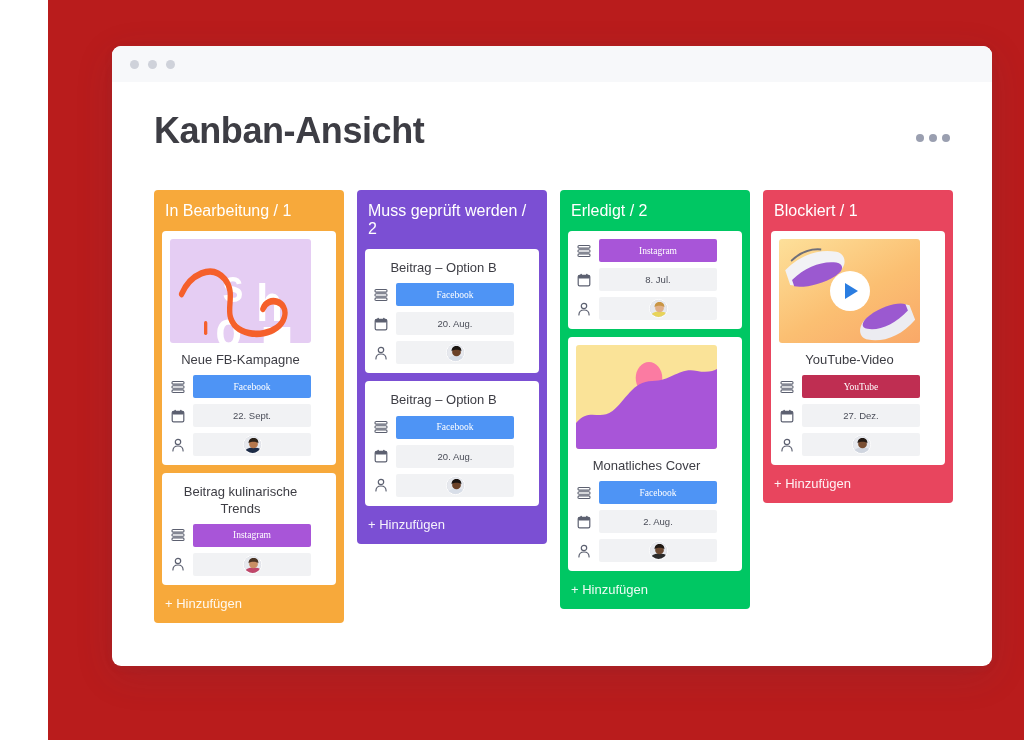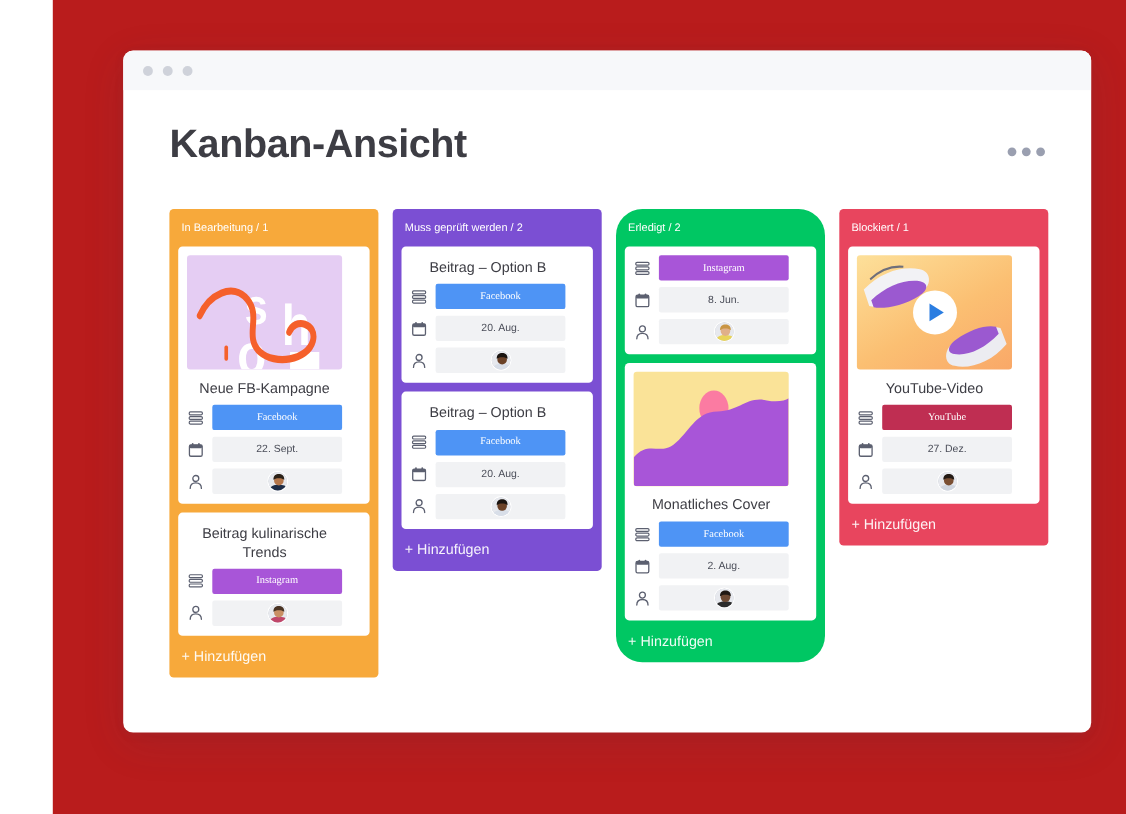--- a/index.html
+++ b/index.html
@@ -47,21 +47,21 @@
 
   
   .board { display: flex; gap: 13px; margin-top: 38px; align-items: flex-start; }
   .column {
     width: 190px;
     border-radius: 4px;
     padding: 0 8px 8px 8px;
     flex: 0 0 190px;
   }
   .col-head {
-    font-size: 10px;
+    font-size: 16px;
     color: #ffffff;
     padding: 12px 3px 11px 3px;
   }
   .card {
     background: #ffffff;
     border-radius: 4px;
     padding: 8px 25px 9px 8px;
     margin-bottom: 8px;
   }
   .card-thumb {
@@ -304,21 +304,21 @@
                       <rect width="20" height="20" fill="#e7e9ee"></rect>
                       <path d="M0 20 C0 14.5 4 12.2 10 12.2 C16 12.2 20 14.5 20 20 Z" fill="#d8dee8"></path>
                       <circle cx="10" cy="8.4" r="4.6" fill="#6b4228"></circle>
                       <path d="M4.8 7.6 C4.8 3.4 7.1 2 10 2 C12.9 2 15.2 3.4 15.2 7.6 C13.6 6.4 11.9 6 10 6 C8.1 6 6.4 6.4 4.8 7.6 Z" fill="#1a1410"></path>
                     </svg></span>
                 </span>
               </div>
             </div>
             <div class="add-link">+ Hinzufügen</div>
           </div>
-          <div class="column" style="background: rgb(0, 199, 99); border-radius: 24px;">
+          <div class="column" style="background: rgb(0, 199, 99);">
             <div class="col-head">Erledigt / 2</div>
             <div class="card">
               <div class="field">
                 <span class="f-icon">
                   <svg width="14" height="14" viewBox="0 0 14 14" aria-hidden="true">
                     <rect x="1" y="1.5" width="12" height="2.6" rx="1.1" fill="none" stroke="#5c6070" stroke-width="1.1"></rect>
                     <rect x="1" y="5.7" width="12" height="2.6" rx="1.1" fill="none" stroke="#5c6070" stroke-width="1.1"></rect>
                     <rect x="1" y="9.9" width="12" height="2.6" rx="1.1" fill="none" stroke="#5c6070" stroke-width="1.1"></rect>
                   </svg>
                 </span>
@@ -326,21 +326,21 @@
               </div>
               <div class="field">
                 <span class="f-icon">
                   <svg width="14" height="14" viewBox="0 0 14 14" aria-hidden="true">
                     <rect x="1.2" y="2.4" width="11.6" height="10.4" rx="1.4" fill="none" stroke="#5c6070" stroke-width="1.2"></rect>
                     <rect x="1.2" y="2.4" width="11.6" height="3" rx="1.2" fill="#5c6070"></rect>
                     <rect x="3.4" y="0.8" width="1.5" height="3" rx="0.7" fill="#5c6070"></rect>
                     <rect x="9.1" y="0.8" width="1.5" height="3" rx="0.7" fill="#5c6070"></rect>
                   </svg>
                 </span>
-                <span class="f-val">8. Jun.</span>
+                <span class="f-val">8. Jul.</span>
               </div>
               <div class="field">
                 <span class="f-icon">
                   <svg width="14" height="14" viewBox="0 0 14 14" aria-hidden="true">
                     <circle cx="7" cy="4" r="2.7" fill="none" stroke="#5c6070" stroke-width="1.2"></circle>
                     <path d="M1.9 13 C1.9 9.6 4.2 8 7 8 C9.8 8 12.1 9.6 12.1 13" fill="none" stroke="#5c6070" stroke-width="1.2" stroke-linecap="round"></path>
                   </svg>
                 </span>
                 <span class="f-val">
                   <span class="avatar"><svg width="19" height="19" viewBox="0 0 20 20" aria-hidden="true">

